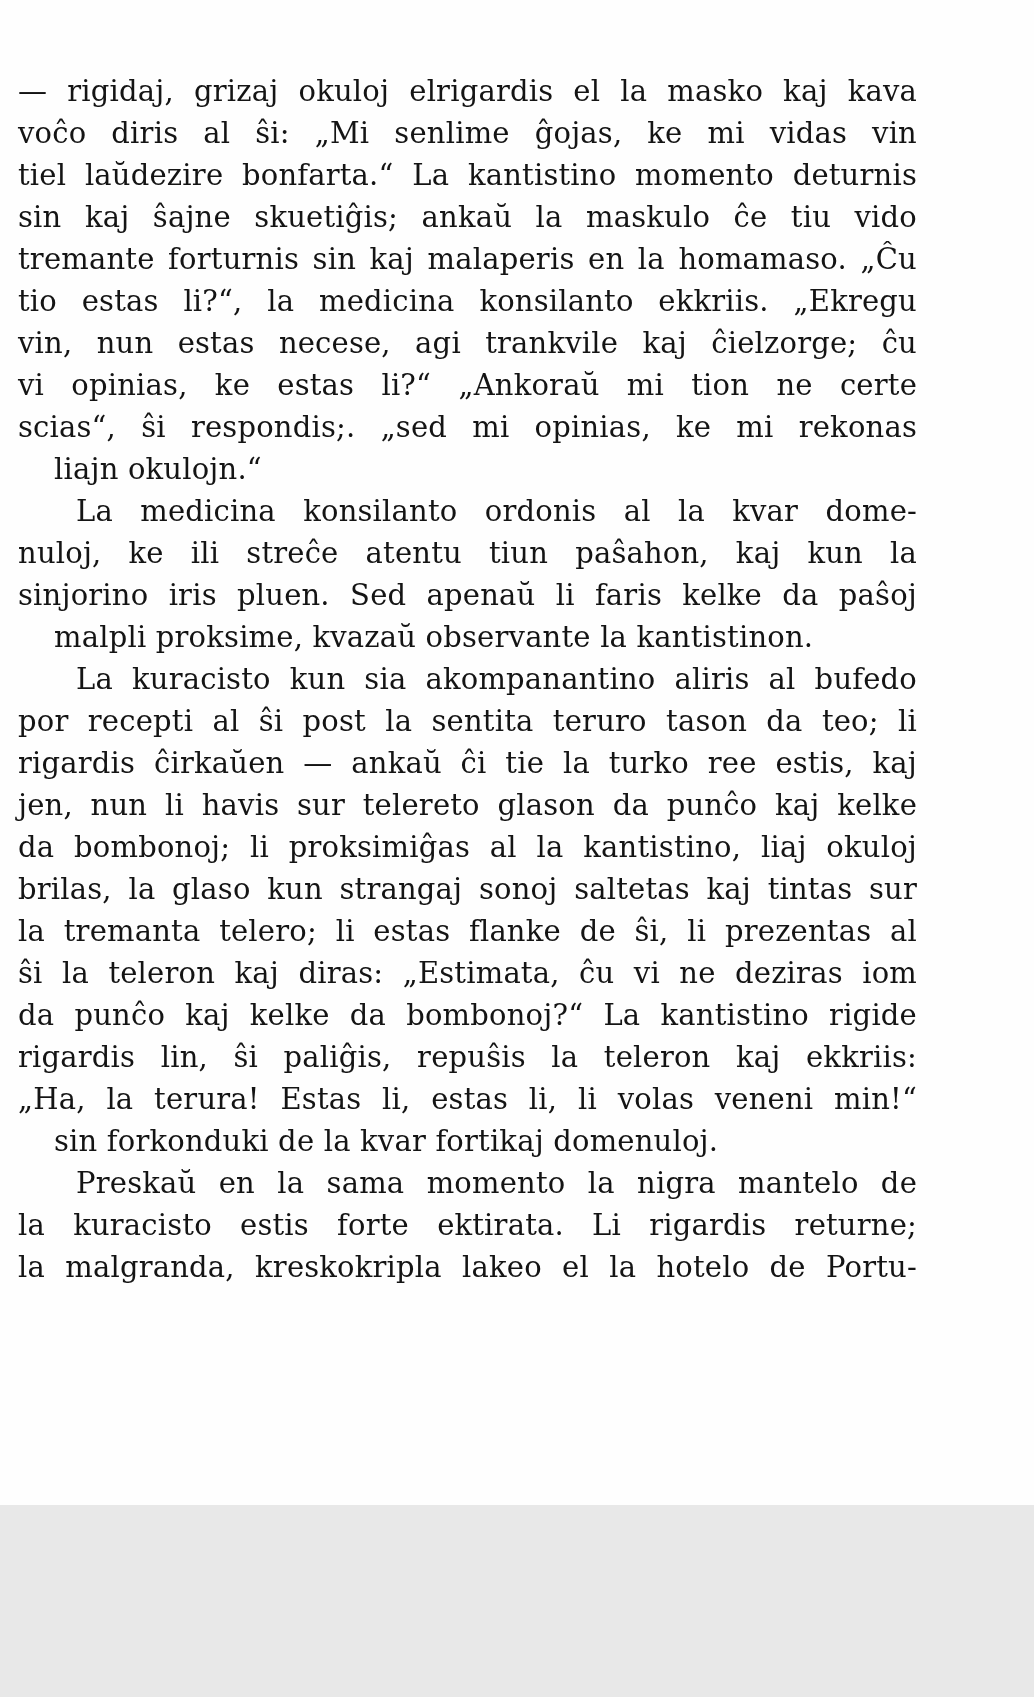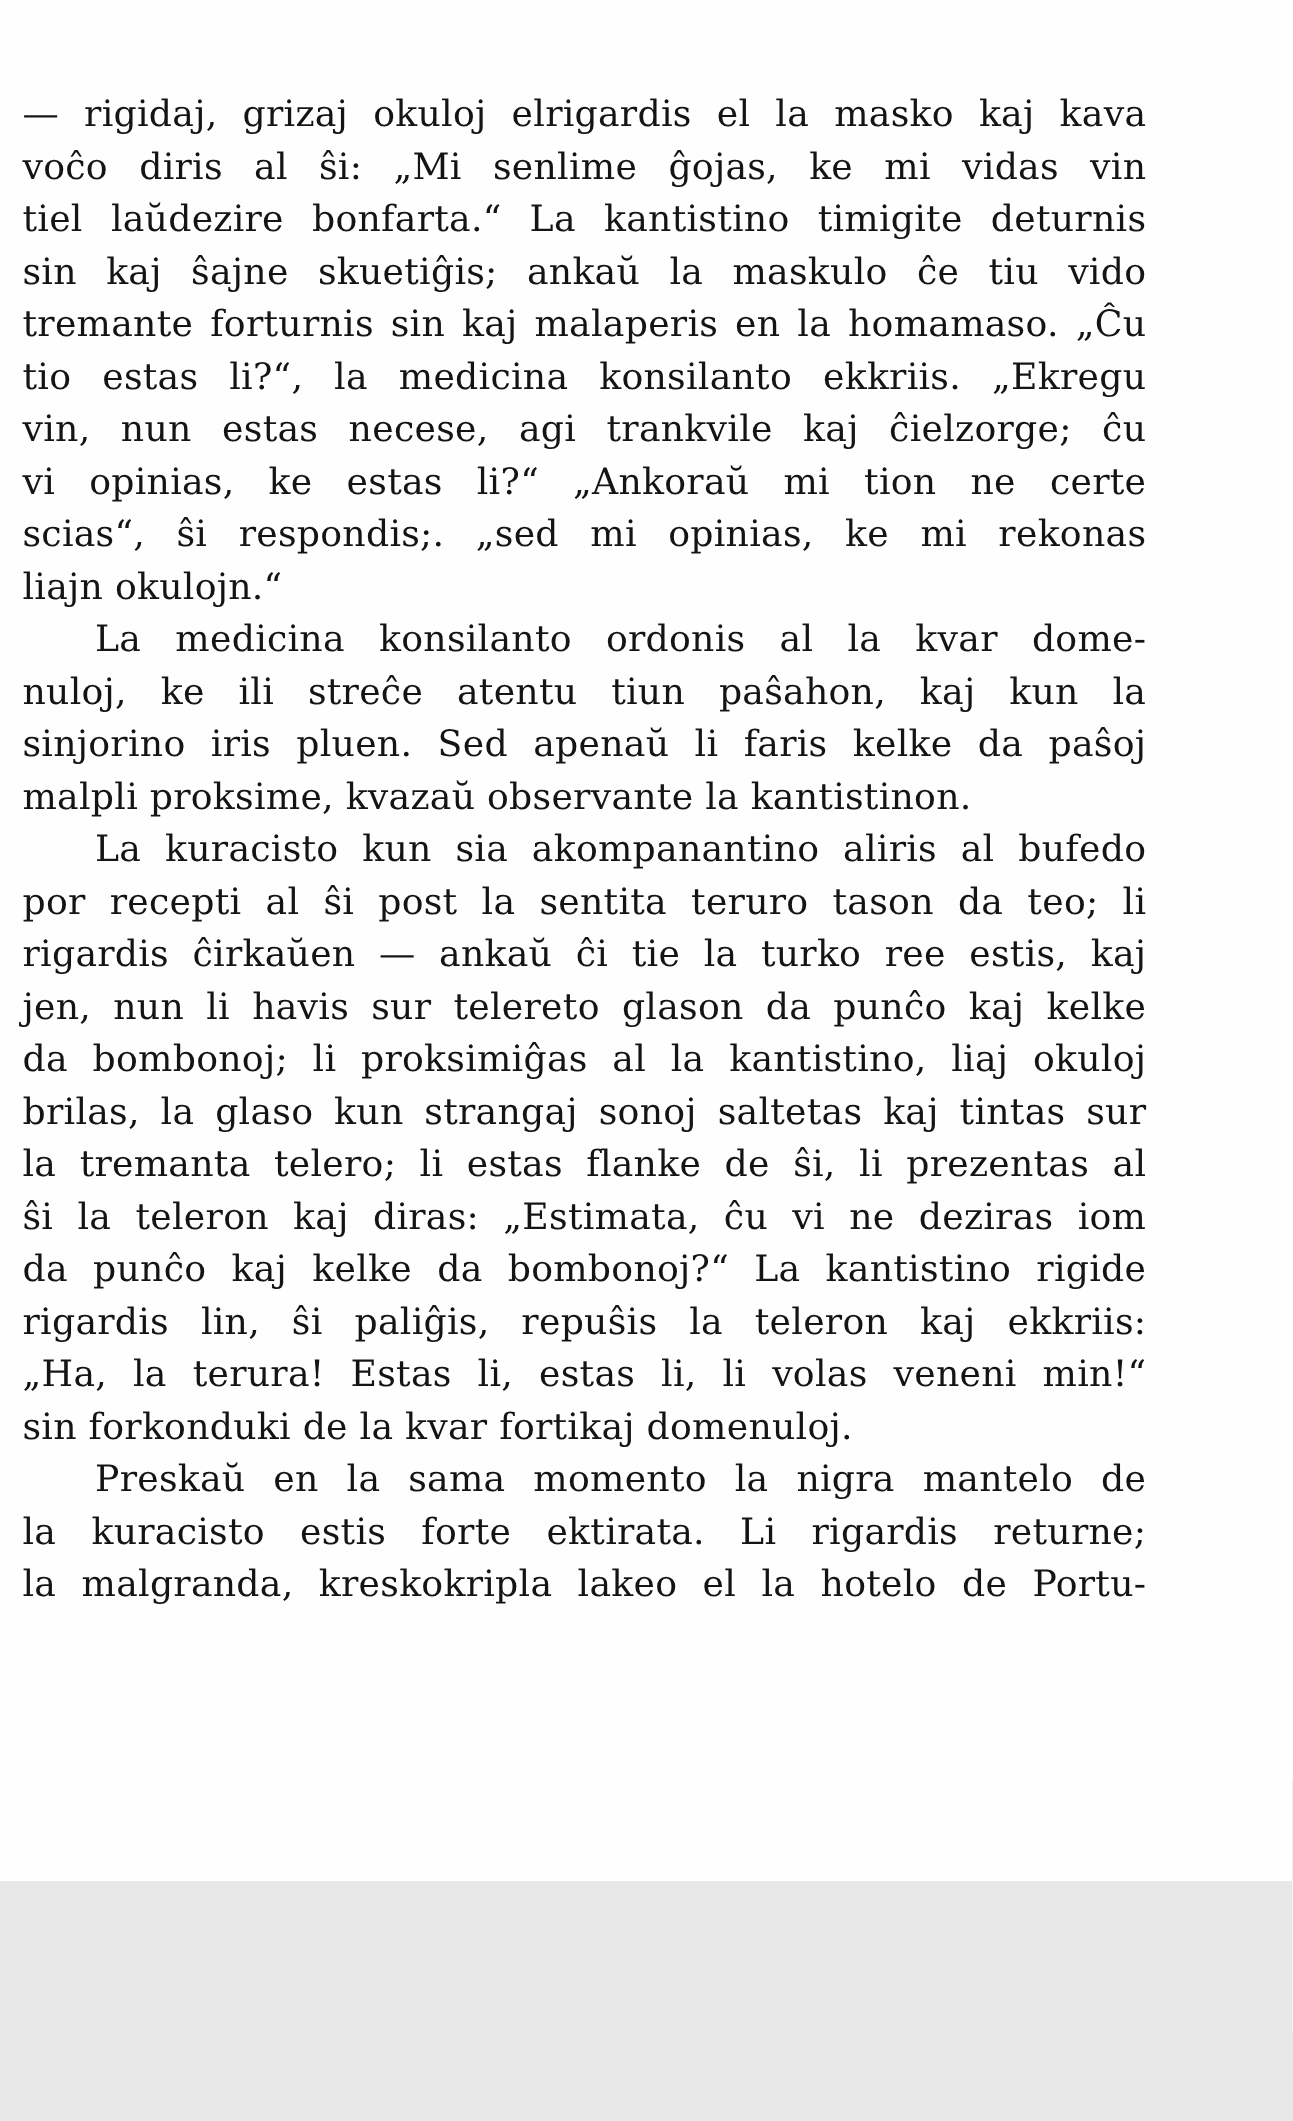--- a/index.html
+++ b/index.html
@@ -27,20 +27,21 @@
     font-size: 29px;
     line-height: 42px;
     letter-spacing: 0.2px;
     text-align: justify;
     text-align-last: justify;
     white-space: normal;
   }
   .line.para-end {
     text-align: right;
     text-align-last: left;
+    margin-left: 36px;
   }
   .line.indent {
     text-indent: 58px;
   }
   .footer-mark {
     position: absolute;
     left: 86px;
     top: 1606px;
     font-size: 26px;
     color: #1a1a1a;
@@ -54,21 +55,21 @@
     color: #ef4444;
   }
 </style>
 </head>
 <body>
 
 <div class="page">
   <div class="text-block">
       <div class="line">— rigidaj, grizaj okuloj elrigardis el la masko kaj kava</div>
       <div class="line">voĉo diris al ŝi: „Mi senlime ĝojas, ke mi vidas vin</div>
-      <div class="line">tiel laŭdezire bonfarta.“ La kantistino timigite deturnis</div>
+      <div class="line">tiel laŭdezire bonfarta.“ La kantistino momento deturnis</div>
       <div class="line">sin kaj ŝajne skuetiĝis; ankaŭ la maskulo ĉe tiu vido</div>
       <div class="line">tremante forturnis sin kaj malaperis en la homamaso. „Ĉu</div>
       <div class="line">tio estas li?“, la medicina konsilanto ekkriis. „Ekregu</div>
       <div class="line">vin, nun estas necese, agi trankvile kaj ĉielzorge; ĉu</div>
       <div class="line">vi opinias, ke estas li?“ „Ankoraŭ mi tion ne certe</div>
       <div class="line">scias“, ŝi respondis;. „sed mi opinias, ke mi rekonas</div>
       <div class="line para-end">liajn okulojn.“</div>
       <div class="line indent">La medicina konsilanto ordonis al la kvar dome-</div>
       <div class="line">nuloj, ke ili streĉe atentu tiun paŝahon, kaj kun la</div>
       <div class="line">sinjorino iris pluen. Sed apenaŭ li faris kelke da paŝoj</div>

